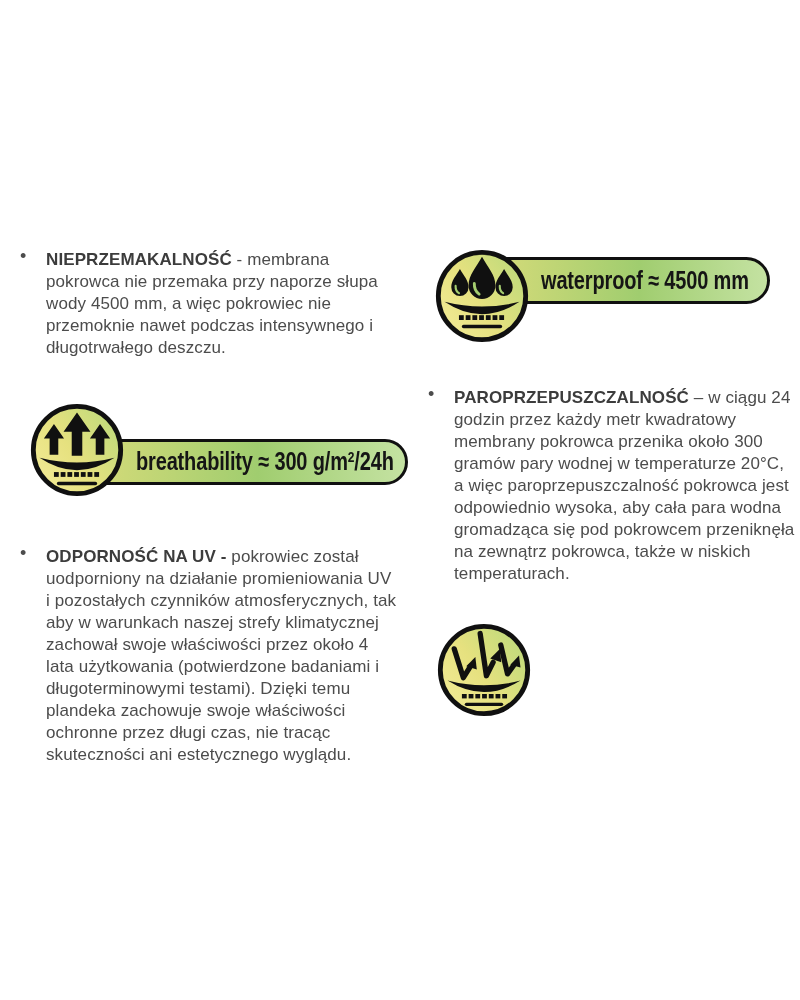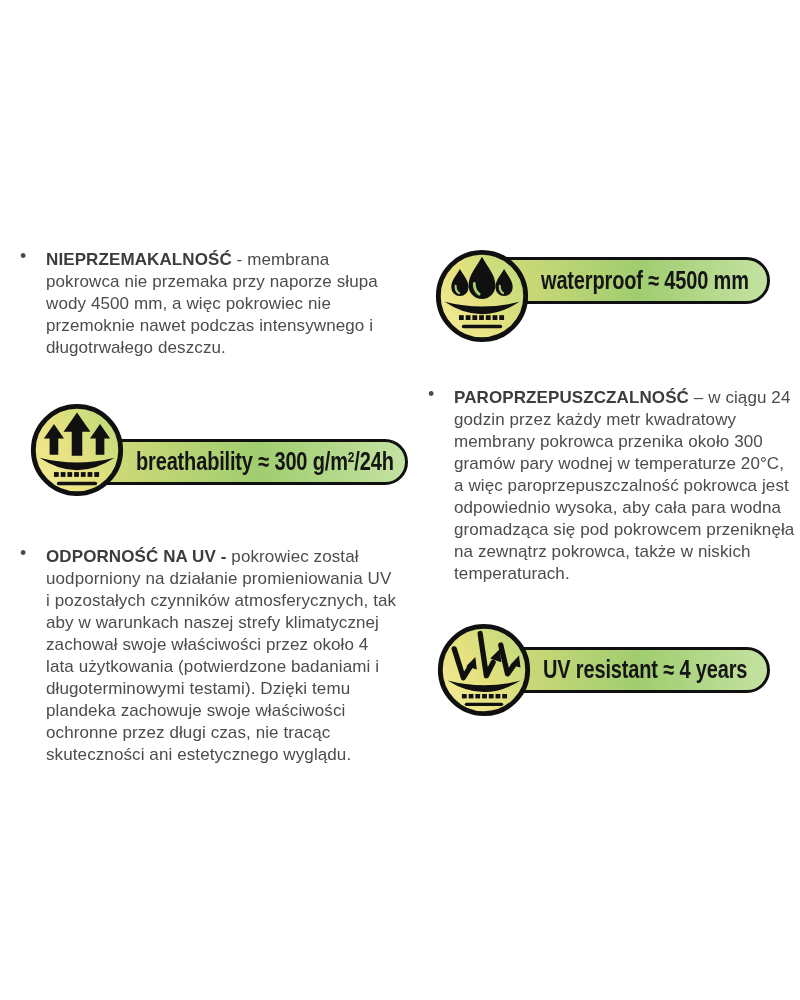--- a/index.html
+++ b/index.html
@@ -146,23 +146,20 @@
     <span class="dot">•</span>
     <p class="btext"><strong>ODPORNOŚĆ NA UV -</strong><span> </span><span>pokrowiec został uodporniony na działanie promieniowania UV i pozostałych czynników atmosferycznych, tak aby w warunkach naszej strefy klimatycznej zachował swoje właściwości przez około 4 lata użytkowania (potwierdzone badaniami i długoterminowymi testami). Dzięki temu plandeka zachowuje swoje właściwości ochronne przez długi czas, nie tracąc skuteczności ani estetycznego wyglądu.</span></p>
   </div>
 
   <div class="bullet" id="bullet-vapor">
     <span class="dot">•</span>
     <p class="btext"><strong>PAROPRZEPUSZCZALNOŚĆ</strong><span> – </span><span>w ciągu 24 godzin przez każdy metr kwadratowy membrany pokrowca przenika około 300 gramów pary wodnej w temperaturze 20°C, a więc paroprzepuszczalność pokrowca jest odpowiednio wysoka, aby cała para wodna gromadząca się pod pokrowcem przeniknęła na zewnątrz pokrowca, także w niskich temperaturach.</span></p>
   </div>
 
   <div class="badge" id="badge-uv-resistant">
-    <div class="pill">
-      <span class="pill-text"><span>UV resistant ≈ 4 years</span><sup></sup><span></span></span>
-    </div>
     <span class="icon-circle">
       <svg viewBox="0 0 100 100" xmlns="http://www.w3.org/2000/svg">
         <defs>
           <linearGradient id="g-uv" x1="0" y1="0.85" x2="1" y2="0.15">
             <stop offset="0" style="stop-color:var(--circle-grad-start,#f2eb96)"></stop>
             <stop offset="0.45" style="stop-color:var(--circle-grad-mid,#e6e17f)"></stop>
             <stop offset="1" style="stop-color:var(--circle-grad-end,#bcda7b)"></stop>
           </linearGradient>
         </defs>
         <circle cx="50" cy="50" r="45.5" fill="url(#g-uv)" stroke="var(--outline,#101010)" stroke-width="5"></circle>

